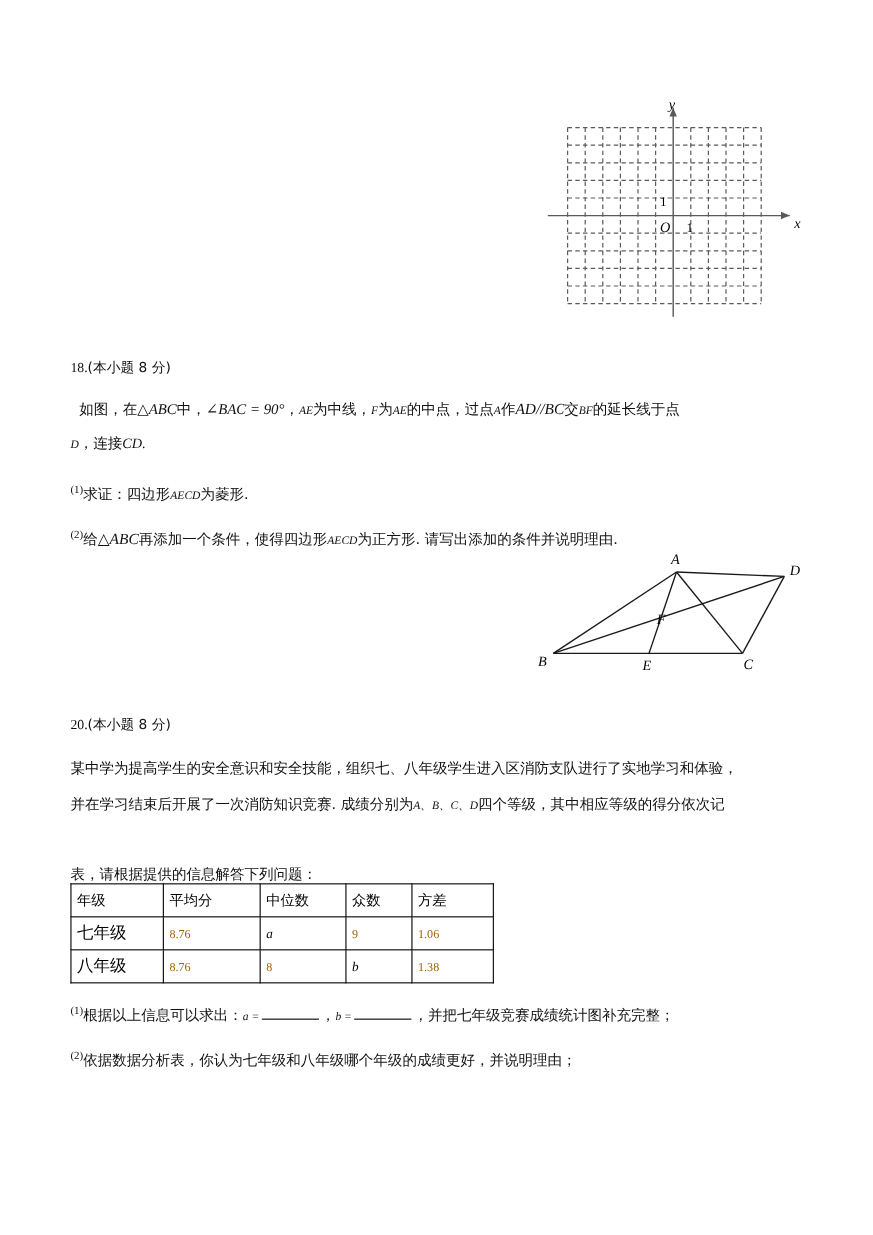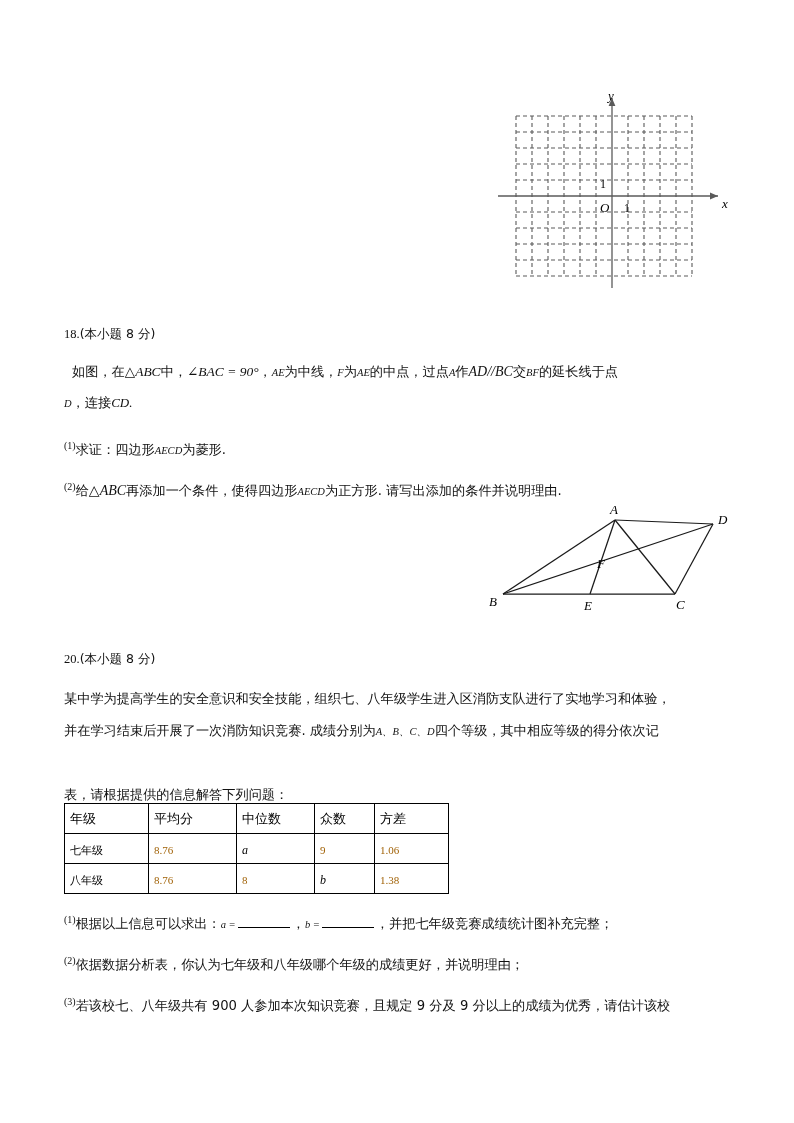--- a/index.html
+++ b/index.html
@@ -95,21 +95,21 @@
   #stat-table .c1 { width: 82px; }
   #stat-table .c2 { width: 72px; }
   #stat-table .c3 { width: 54px; }
   #stat-table .c4 { width: 68px; margin-top: 6px; }
   .th-txt {
     font-family: "DejaVu Sans", "Liberation Sans", sans-serif;
     font-size: 13px;
   }
   .td-txt {
     font-family: Liberation Sans, sans-serif;
-    font-size: 11px;
+    font-size: 15px;
   }
   .td-num {
     font-family: "Liberation Serif", "DejaVu Serif", serif;
     font-size: 11px;
     color: #a16207;
   }
   .td-ital {
     font-family: "Liberation Serif", "DejaVu Serif", serif;
     font-style: italic;
     font-size: 12px;
@@ -282,17 +282,14 @@
   </table>
 
   <div class="line" style="left:64px; top:914px;">
     <span class="supnum">(1)</span><span>根据以上信息可以求出：</span><span class="math-sm">a =</span><span class="blank-rule"></span><span>，</span><span class="math-sm">b =</span><span class="blank-rule"></span><span>，并把七年级竞赛成绩统计图补充完整；</span>
   </div>
 
   <div class="line" style="left:64px; top:955px;">
     <span class="supnum">(2)</span><span>依据数据分析表，你认为七年级和八年级哪个年级的成绩更好，并说明理由；</span>
   </div>
 
-  <div class="line" style="left:64px; top:996px;">
-    <span class="supnum">(3)</span><span>若该校七、八年级共有 900 人参加本次知识竞赛，且规定 9 分及 9 分以上的成绩为优秀，请估计该校</span>
-  </div>
 
 </div>
 
 </body></html>

